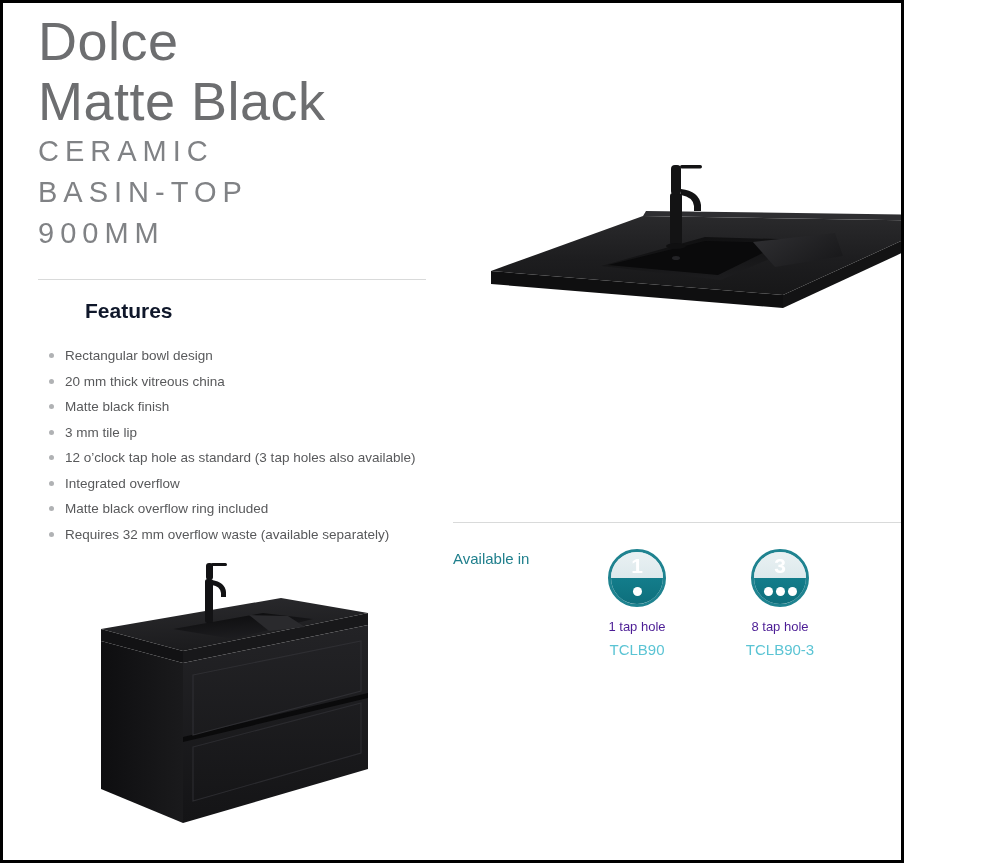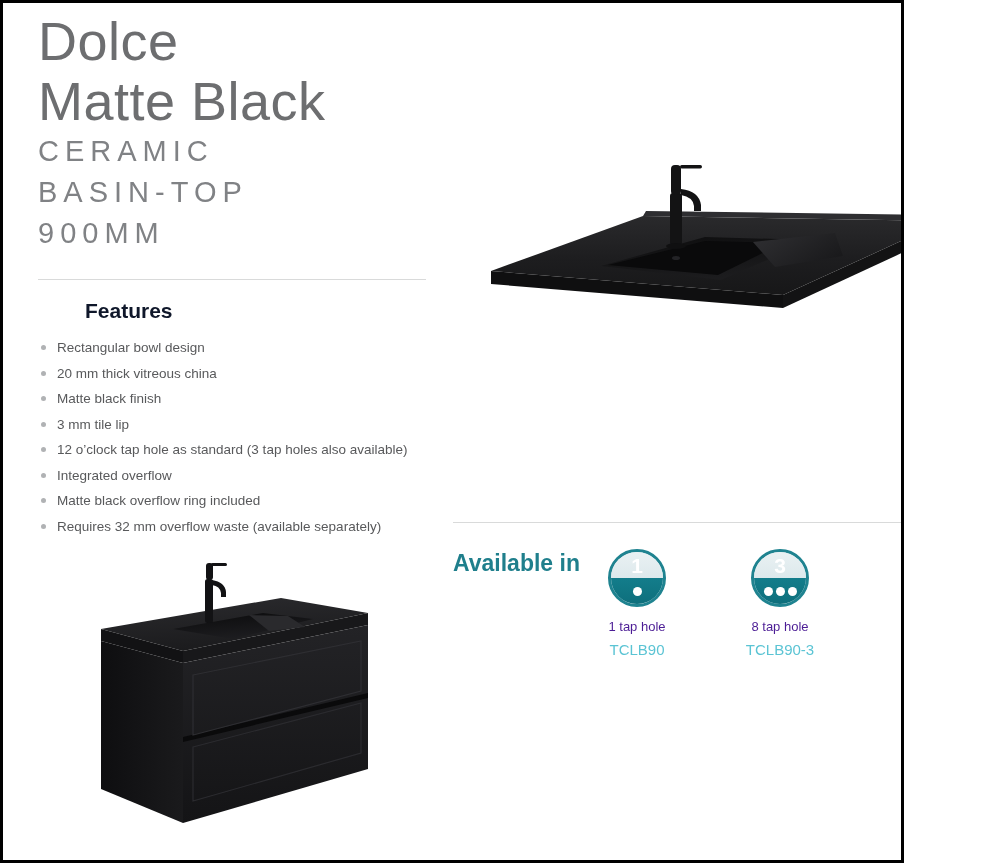--- a/index.html
+++ b/index.html
@@ -63,21 +63,21 @@
     font-size: 21px;
     font-weight: bold;
     color: #0f172a;
     margin-left: 47px;
   }
   .features-list {
     position: absolute;
     left: 35px;
     top: 336px;
     width: 400px;
-    margin: 0;
+    margin: 8px;
     padding: 0;
     list-style: none;
   }
   .feature-item {
     position: relative;
     padding-left: 19px;
     margin-bottom: 8.5px;
     font-size: 13.5px;
     line-height: 17px;
     color: #58595b;
@@ -91,22 +91,22 @@
     height: 5px;
     border-radius: 50%;
     background: #b0b2b4;
   }
 
   
   .available-heading {
     position: absolute;
     left: 450px;
     top: 547px;
-    font-size: 23px;
-    font-weight: bold;
+    font-size: 15px;
+    font-weight: normal;
     color: #1f7f8c;
   }
   .option-group {
     position: absolute;
     top: 546px;
     width: 120px;
     text-align: center;
   }
   .option-1 { left: 574px; }
   .option-3 { left: 717px; }

